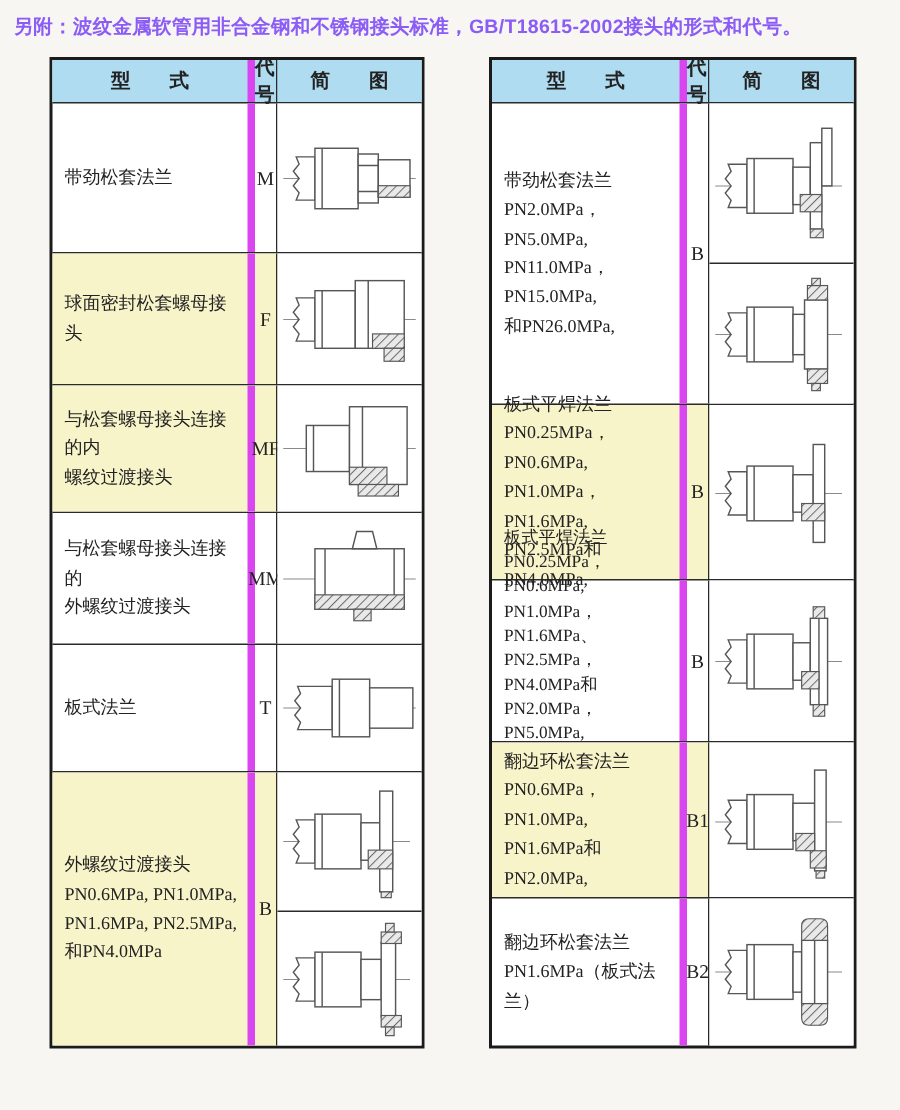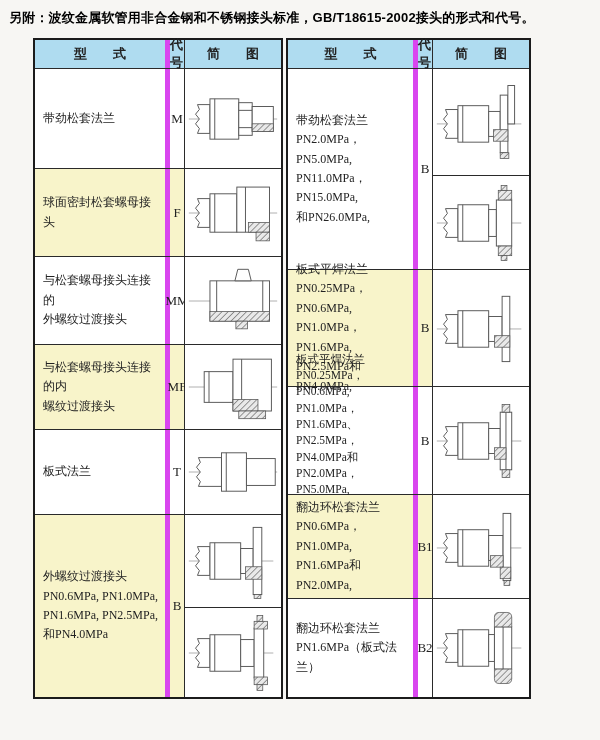--- a/index.html
+++ b/index.html
@@ -5,24 +5,24 @@
   html,body{margin:0;padding:0;}
   body{
     width:600px;height:740px;position:relative;
     background:#f7f6f3;
     font-family:"Liberation Serif","DejaVu Serif",serif;
     color:#222;
   }
   .page-title{
     position:absolute;left:9px;top:9px;width:584px;
     font-family:"Liberation Sans","DejaVu Sans",sans-serif;
-    font-weight:bold;font-size:13px;color:#000000;letter-spacing:0.2px;
+    font-weight:bold;font-size:13px;color:#8b5cf6;letter-spacing:0.2px;
     white-space:nowrap;
   }
-  .tables{position:absolute;left:33px;top:38px;display:flex;}
+  .tables{position:absolute;left:33px;top:38px;display:flex;gap:40px;}
   .tbl{border:2px solid #1b1b1b;background:#fff;}
   .tbl-right{margin-left:3px;}
   .row{display:flex;border-top:1px solid #2a2a2a;}
   .row.hdr{border-top:none;background:#afdcf0;}
   .c{box-sizing:border-box;display:flex;align-items:center;}
   .c-type{width:130px;padding:4px 4px 4px 8px;font-size:12px;line-height:1.62;white-space:pre-line;}
   .tbl-right .c-type{width:125px;}
   .c-type.tight{line-height:1.42;font-size:11.5px;}
   .c-code{width:20px;border-left:5px solid #d946ef;border-right:1px solid #2a2a2a;justify-content:center;font-size:13px;}
   .c-diag{flex:1;background:#fff;flex-direction:column;align-items:stretch;padding:0;}
@@ -94,53 +94,53 @@
           <line class="ln" x1="31" y1="20" x2="31" y2="60"></line>
           <rect class="fl" x="54" y="13" width="34" height="47"></rect>
           <line class="ln" x1="63" y1="13" x2="63" y2="60"></line>
           <rect class="ht" x="66" y="50" width="22" height="10"></rect>
           <rect class="ht" x="74" y="60" width="14" height="9"></rect>
         </svg>
       </div>
         </div>
     </div>
 
+    <div class="row hl" style="height:84px">
+      <div class="c c-type">与松套螺母接头连接的内
+螺纹过渡接头</div>
+      <div class="c c-code">MF</div>
+      <div class="c c-diag">
+          <div class="one">
+        <svg class="diag" width="96" height="80" viewBox="0 0 100 80">
+          <line class="cl" x1="4" y1="40" x2="96" y2="40"></line>
+          <rect class="fl" x="20" y="24" width="30" height="32"></rect>
+          <line class="ln" x1="25" y1="24" x2="25" y2="56"></line>
+          <rect class="fl" x="50" y="11" width="40" height="54"></rect>
+          <line class="ln" x1="59" y1="11" x2="59" y2="65"></line>
+          <rect class="ht" x="50" y="53" width="26" height="12"></rect>
+          <rect class="ht" x="56" y="65" width="28" height="8"></rect>
+        </svg>
+      </div>
+        </div>
+    </div>
+
     <div class="row" style="height:87px">
       <div class="c c-type">与松套螺母接头连接的
 外螺纹过渡接头</div>
       <div class="c c-code">MM</div>
       <div class="c c-diag">
           <div class="one">
         <svg class="diag" width="96" height="80" viewBox="0 0 100 80">
           <line class="cl" x1="4" y1="40" x2="96" y2="40"></line>
           <rect class="fl" x="26" y="19" width="62" height="42"></rect>
           <polygon class="fl" points="52,19 55,7 66,7 69,19"></polygon>
           <line class="ln" x1="33" y1="19" x2="33" y2="61"></line>
           <line class="ln" x1="81" y1="19" x2="81" y2="61"></line>
           <rect class="ht" x="26" y="51" width="62" height="10"></rect>
           <rect class="ht" x="53" y="61" width="12" height="8"></rect>
-        </svg>
-      </div>
-        </div>
-    </div>
-
-    <div class="row hl" style="height:84px">
-      <div class="c c-type">与松套螺母接头连接的内
-螺纹过渡接头</div>
-      <div class="c c-code">MF</div>
-      <div class="c c-diag">
-          <div class="one">
-        <svg class="diag" width="96" height="80" viewBox="0 0 100 80">
-          <line class="cl" x1="4" y1="40" x2="96" y2="40"></line>
-          <rect class="fl" x="20" y="24" width="30" height="32"></rect>
-          <line class="ln" x1="25" y1="24" x2="25" y2="56"></line>
-          <rect class="fl" x="50" y="11" width="40" height="54"></rect>
-          <line class="ln" x1="59" y1="11" x2="59" y2="65"></line>
-          <rect class="ht" x="50" y="53" width="26" height="12"></rect>
-          <rect class="ht" x="56" y="65" width="28" height="8"></rect>
         </svg>
       </div>
         </div>
     </div>
 
     <div class="row" style="height:84px">
       <div class="c c-type">板式法兰</div>
       <div class="c c-code">T</div>
       <div class="c c-diag">
           <div class="one">

